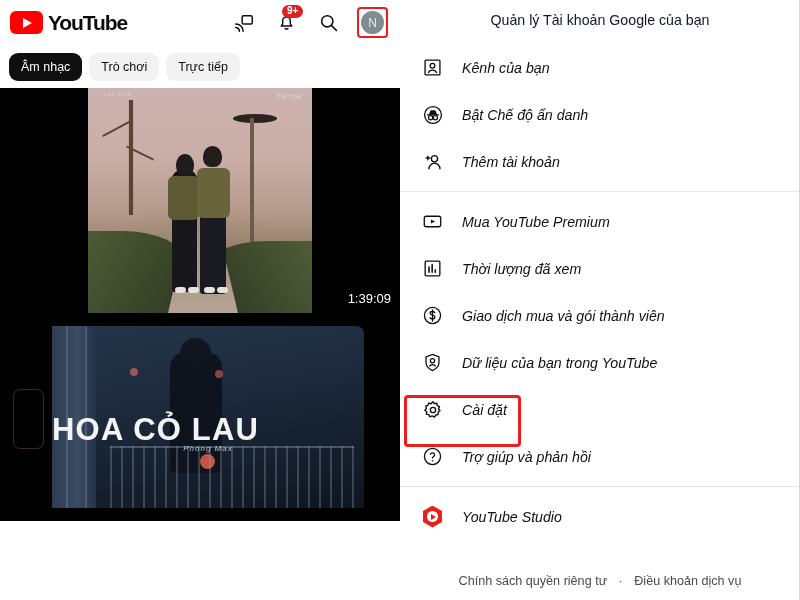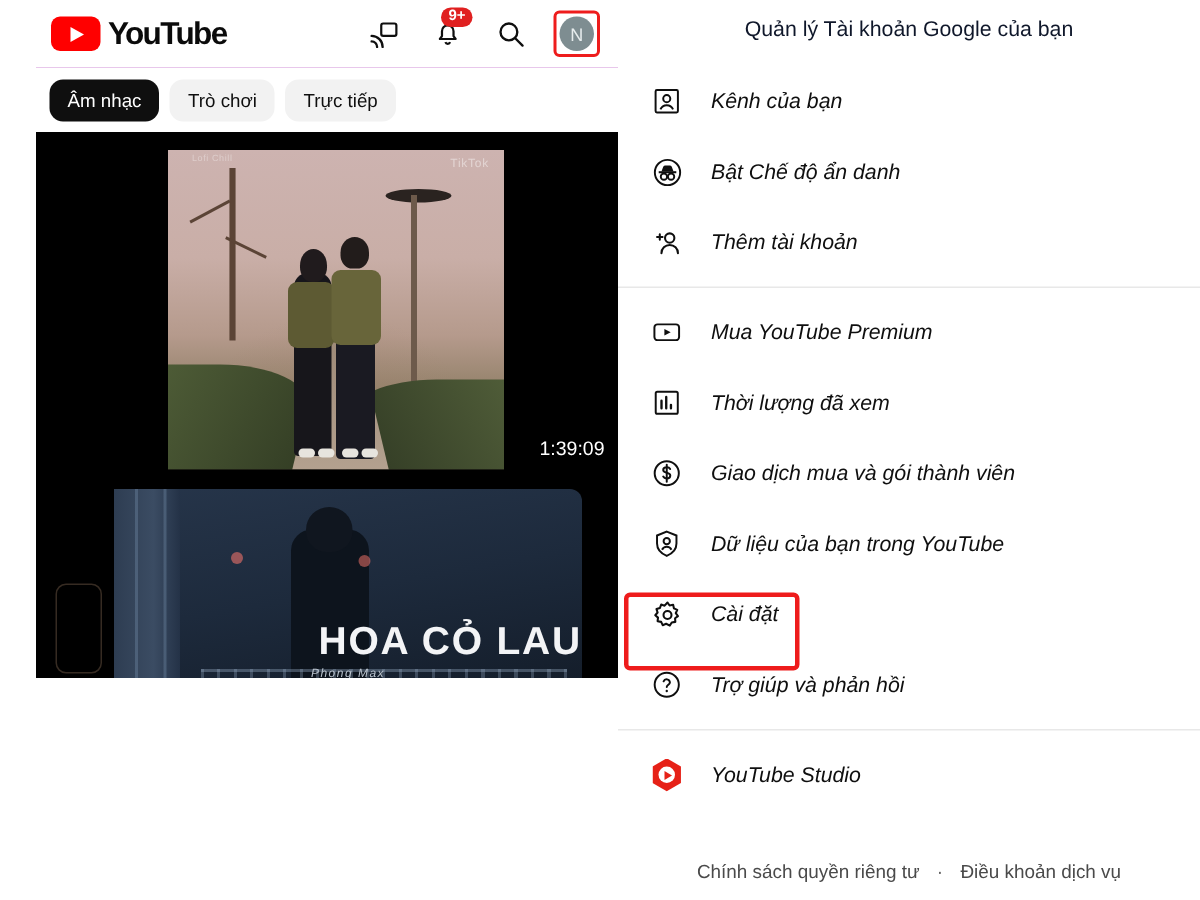--- a/index.html
+++ b/index.html
@@ -7,24 +7,23 @@
     width: 800px; height: 600px;
     font-family: "Liberation Sans", "DejaVu Sans", sans-serif;
     background: #ffffff;
     overflow: hidden;
   }
   .screen { position: relative; width: 800px; height: 600px; display: flex; }
 
   
   .left-panel {
     position: relative;
-    width: 400px; height: 452px;
+    width: 400px; height: 521px;
     background: #a21caf;
     overflow: hidden;
-    margin-left: 24px;
   }
   .yt-header {
     height: 45px; width: 100%;
     background: #ffffff;
     display: flex; align-items: center;
     padding: 0 8px 0 10px;
   }
   .logo-wrap { display: flex; align-items: center; gap: 5px; }
   .logo-badge {
     width: 33px; height: 23px; border-radius: 6px; background: #FF0000;
@@ -77,21 +76,21 @@
   }
   .chip.active { background: #0f0f0f; color: #ffffff; }
 
   
   .video-area { position: relative; width: 100%; height: 512px; background: #000; }
   .thumb-top {
     position: relative; width: 100%; height: 225px; background: #000;
     overflow: hidden;
   }
   .thumb-photo {
-    position: absolute; left: 88px; top: 12px; width: 224px; height: 225px;
+    position: absolute; left: 88px; top: 0; width: 224px; height: 225px;
     background:
       radial-gradient(circle at 50% 92%, rgba(160,130,110,.55) 0%, rgba(0,0,0,0) 42%),
       linear-gradient(#cdb3b0 0%, #c9aea7 32%, #b59a8c 55%, #8d7d64 74%, #6e6550 100%);
   }
   .tree {
     position: absolute; left: 17px; top: 12px; width: 52px; height: 115px;
     background:
       linear-gradient(90deg, transparent 45%, #5b4436 47%, #5b4436 53%, transparent 55%);
   }
   .tree:before, .tree:after {
@@ -209,22 +208,22 @@
     position: absolute; left: 128px; top: 12px; width: 31px; height: 30px;
     background: #10161f; border-radius: 50% 50% 45% 45%;
   }
   .railing {
     position: absolute; left: 58px; bottom: 0; right: 10px; height: 62px;
     background: repeating-linear-gradient(90deg, rgba(150,170,195,.30) 0 2px, transparent 2px 11px);
     border-top: 2px solid rgba(150,170,195,.38);
   }
   .bokeh { position: absolute; border-radius: 50%; }
   .hoa-title {
-    position: absolute; left: 0; right: 0; top: 86px; text-align: right;
-    color: #f3f4f6; font-size: 26px; font-weight: bold; letter-spacing: 1.2px;
+    position: absolute; left: 0; right: 0; top: 86px; text-align: left;
+    color: #f3f4f6; font-size: 31px; font-weight: bold; letter-spacing: 1.2px;
     font-family: "Liberation Sans", sans-serif;
   }
   .hoa-sub {
     position: absolute; left: 0; right: 0; top: 118px; text-align: center;
     color: #b9c2cc; font-size: 8px; letter-spacing: 1px; font-style: italic;
   }
   .left-ghost {
     position: absolute; left: 13px; top: 76px; width: 31px; height: 60px;
     border: 1px solid rgba(120,95,75,.45); border-radius: 7px;
   }

